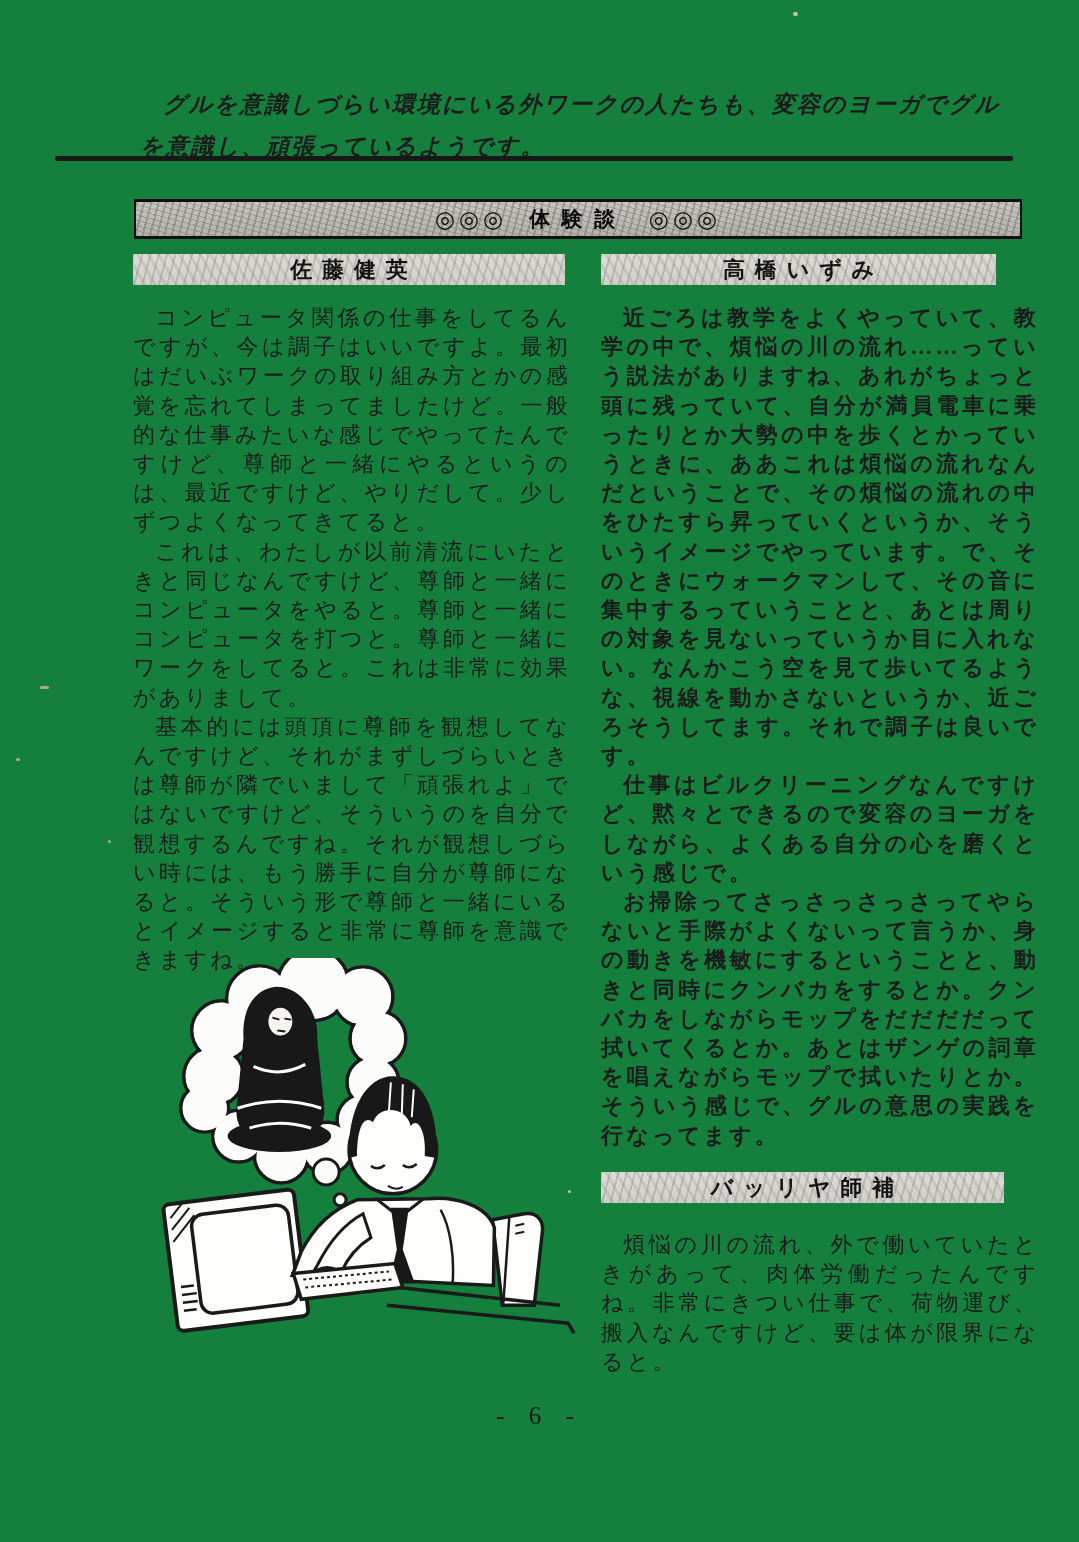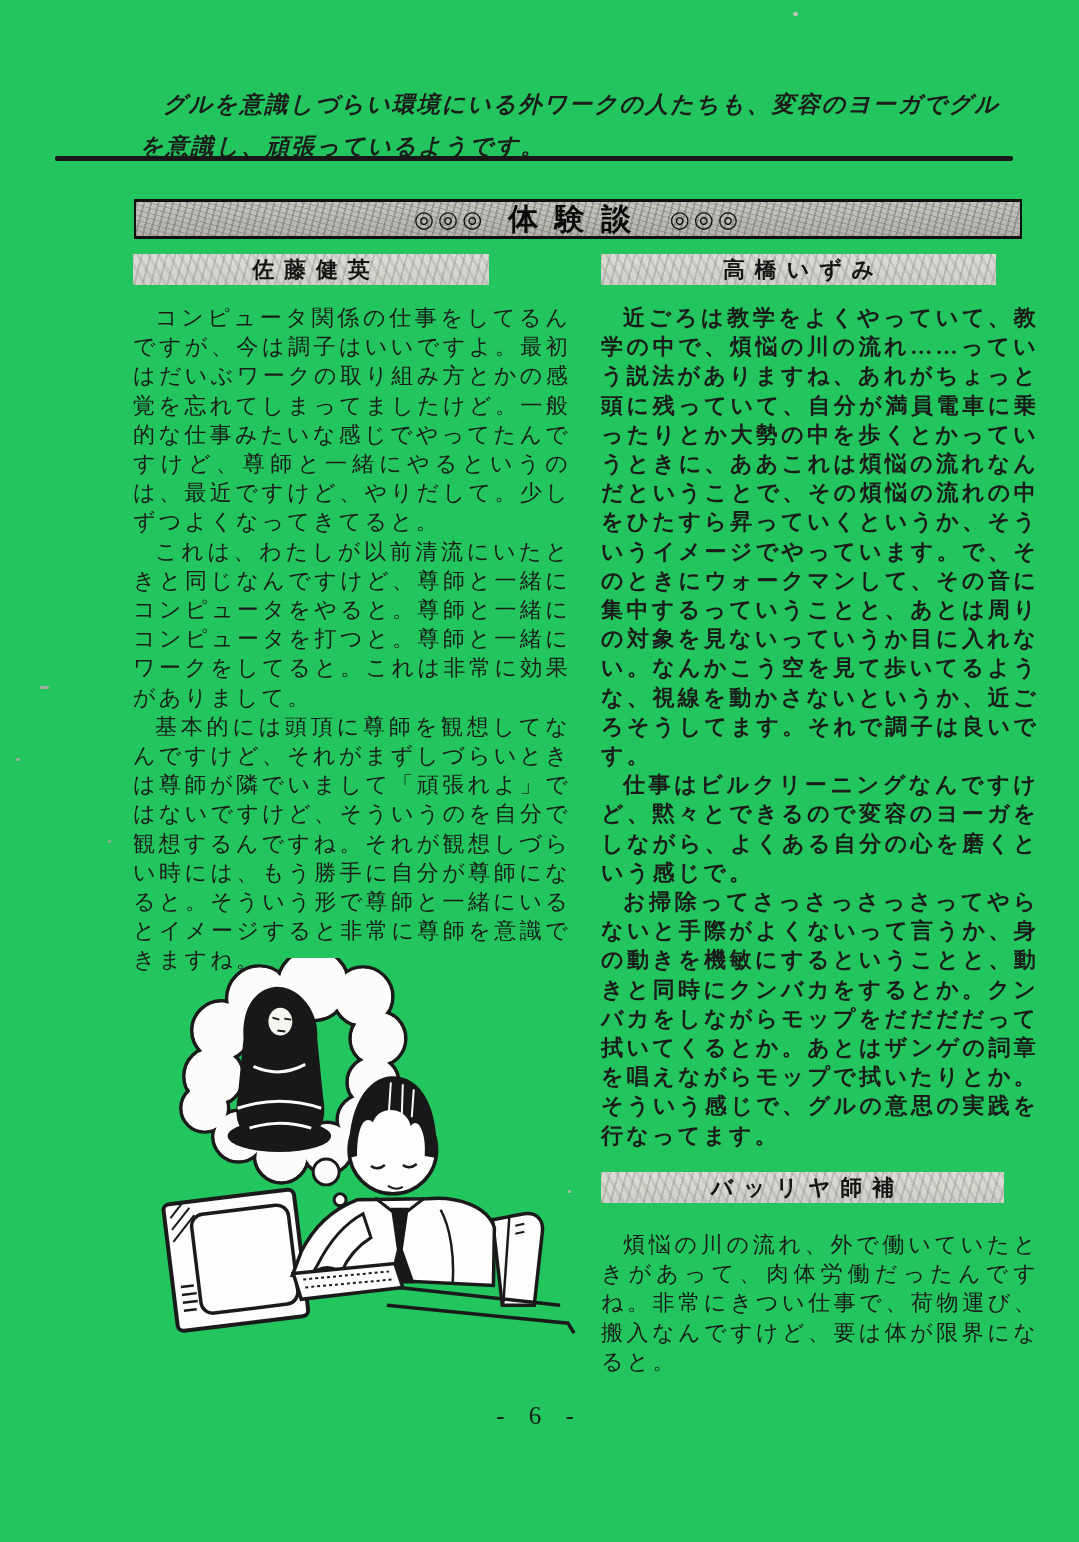--- a/index.html
+++ b/index.html
@@ -1,19 +1,19 @@
 <!DOCTYPE html>
 <html><head>
 <meta charset="utf-8">
 <style>
   html,body{margin:0;padding:0;background:#ffffff;}
   .page{
     position:relative;
     width:1079px;height:1542px;
-    background:#22c55e;
+    background:#15803d;
     overflow:hidden;
     font-family:"Liberation Serif","DejaVu Serif",serif;
     color:#1b1b1b;
   }
   .intro{
     position:absolute;left:140px;top:84px;width:878px;
     font-style:italic;font-size:23px;line-height:42px;
     letter-spacing:2px;text-indent:1em;font-weight:600;
   }
   .rule{
@@ -27,33 +27,33 @@
     display:flex;align-items:center;justify-content:center;gap:22px;
     background-image:
       repeating-linear-gradient(105deg, rgba(110,109,102,.45) 0 2px, transparent 2px 7px),
       repeating-linear-gradient(15deg, rgba(90,89,84,.30) 0 1px, transparent 1px 5px),
       linear-gradient(#c6c5bf,#b2b1ab);
     font-family:"Liberation Sans","DejaVu Sans",sans-serif;
     font-weight:bold;font-size:23px;color:#0a0a0a;
     white-space:nowrap;
   }
   .banner .deco{letter-spacing:4px;}
-  .banner .title{letter-spacing:.55em;font-size:30px;}
+  .banner .title{letter-spacing:.55em;font-size:21px;}
   .banner .subtitle{letter-spacing:2px;}
   .strip{
     position:absolute;height:31px;
     display:flex;align-items:center;justify-content:center;
     background-image:
       repeating-linear-gradient(105deg, rgba(140,139,132,.38) 0 2px, transparent 2px 8px),
       repeating-linear-gradient(60deg, rgba(160,159,152,.32) 0 3px, transparent 3px 9px),
       linear-gradient(#dddcd6,#d0cfc9);
     font-weight:bold;font-size:22px;color:#141414;
     letter-spacing:.45em;text-indent:.45em;
   }
-  .strip-left{left:133px;top:254px;width:356px;}
+  .strip-left{left:133px;top:254px;width:432px;}
   .strip-right{left:601px;top:254px;width:395px;}
   .strip-right2{left:601px;top:1172px;width:403px;}
   .col{
     position:absolute;width:438px;
     font-size:22px;line-height:29.2px;letter-spacing:3.2px;
     text-align:justify;
   }
   .col p{margin:0;text-indent:1em;}
   .col-left{left:133px;top:303px;}
   .col-right{left:601px;top:303px;font-weight:bold;}

